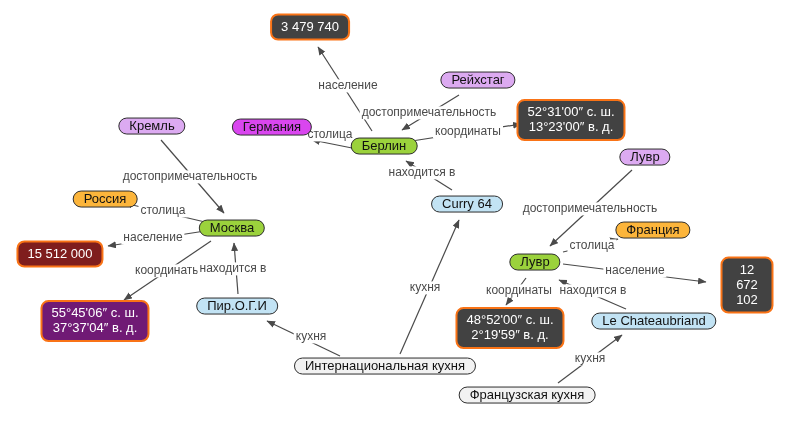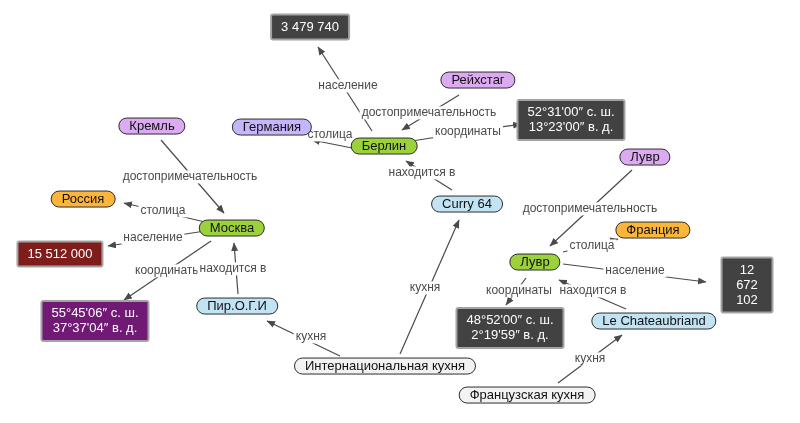--- a/index.html
+++ b/index.html
@@ -33,22 +33,22 @@
     border: 1.5px solid #2d2d2d;
     border-radius: 13px;
     padding: 0 10px;
     font-size: 13px;
     color: #111111;
     white-space: nowrap;
     line-height: 1.15;
     text-align: center;
   }
   .node.value {
-    border-radius: 3px;
-    border: 2px solid #a3a3a3;
+    border-radius: 8px;
+    border: 2px solid #f97316;
     color: #ffffff;
     white-space: pre-line;
     padding: 4px 9px;
   }
   .node.cuisine { border-radius: 12px; }
 </style>
 </head>
 <body>
 
 <div class="canvas">
@@ -93,25 +93,25 @@
     <div class="edge-label" style="left: 592px; top: 246px;">столица</div>
     <div class="edge-label" style="left: 635px; top: 271px;">население</div>
     <div class="edge-label" style="left: 519px; top: 291px;">координаты</div>
     <div class="edge-label" style="left: 593px; top: 291px;">находится в</div>
     <div class="edge-label" style="left: 311px; top: 337px;">кухня</div>
     <div class="edge-label" style="left: 425px; top: 288px;">кухня</div>
     <div class="edge-label" style="left: 590px; top: 359px;">кухня</div>
     <div class="node value" style="left: 310px; top: 27px; background: rgb(66, 66, 66); color: rgb(255, 255, 255);">3 479 740</div>
     <div class="node landmark" style="left: 478px; top: 80px; background: rgb(220, 170, 241);">Рейхстаг</div>
     <div class="node landmark" style="left: 152px; top: 126px; background: rgb(220, 170, 241);">Кремль</div>
-    <div class="node country" style="left: 272px; top: 127px; background: #c4b5fd;">Германия</div>
+    <div class="node country" style="left: 272px; top: 127px; background: #d946ef;">Германия</div>
     <div class="node city" style="left: 384px; top: 146px; background: rgb(155, 210, 60);">Берлин</div>
     <div class="node value" style="left: 571px; top: 120px; background: rgb(66, 66, 66); color: rgb(255, 255, 255);">52°31'00″ с. ш.
 13°23'00″ в. д.</div>
-    <div class="node country" style="left: 83px; top: 199px; background: rgb(252, 181, 59);">Россия</div>
+    <div class="node country" style="left: 105px; top: 199px; background: rgb(252, 181, 59);">Россия</div>
     <div class="node city" style="left: 232px; top: 228px; background: rgb(155, 210, 60);">Москва</div>
     <div class="node value" style="left: 60px; top: 254px; background: #7f1d1d; color: rgb(255, 255, 255);">15 512 000</div>
     <div class="node restaurant" style="left: 467px; top: 204px; background: rgb(194, 227, 244);">Curry 64</div>
     <div class="node landmark" style="left: 645px; top: 157px; background: rgb(220, 170, 241);">Лувр</div>
     <div class="node value" style="left: 95px; top: 321px; background: #701a75; color: rgb(255, 255, 255);">55°45'06″ с. ш.
 37°37'04″ в. д.</div>
     <div class="node restaurant" style="left: 237px; top: 306px; background: rgb(194, 227, 244);">Пир.О.Г.И</div>
     <div class="node city" style="left: 535px; top: 262px; background: rgb(155, 210, 60);">Лувр</div>
     <div class="node country" style="left: 653px; top: 230px; background: rgb(252, 181, 59);">Франция</div>
     <div class="node value" style="left: 747px; top: 285px; background: rgb(66, 66, 66); color: rgb(255, 255, 255);">12 672 102</div>

